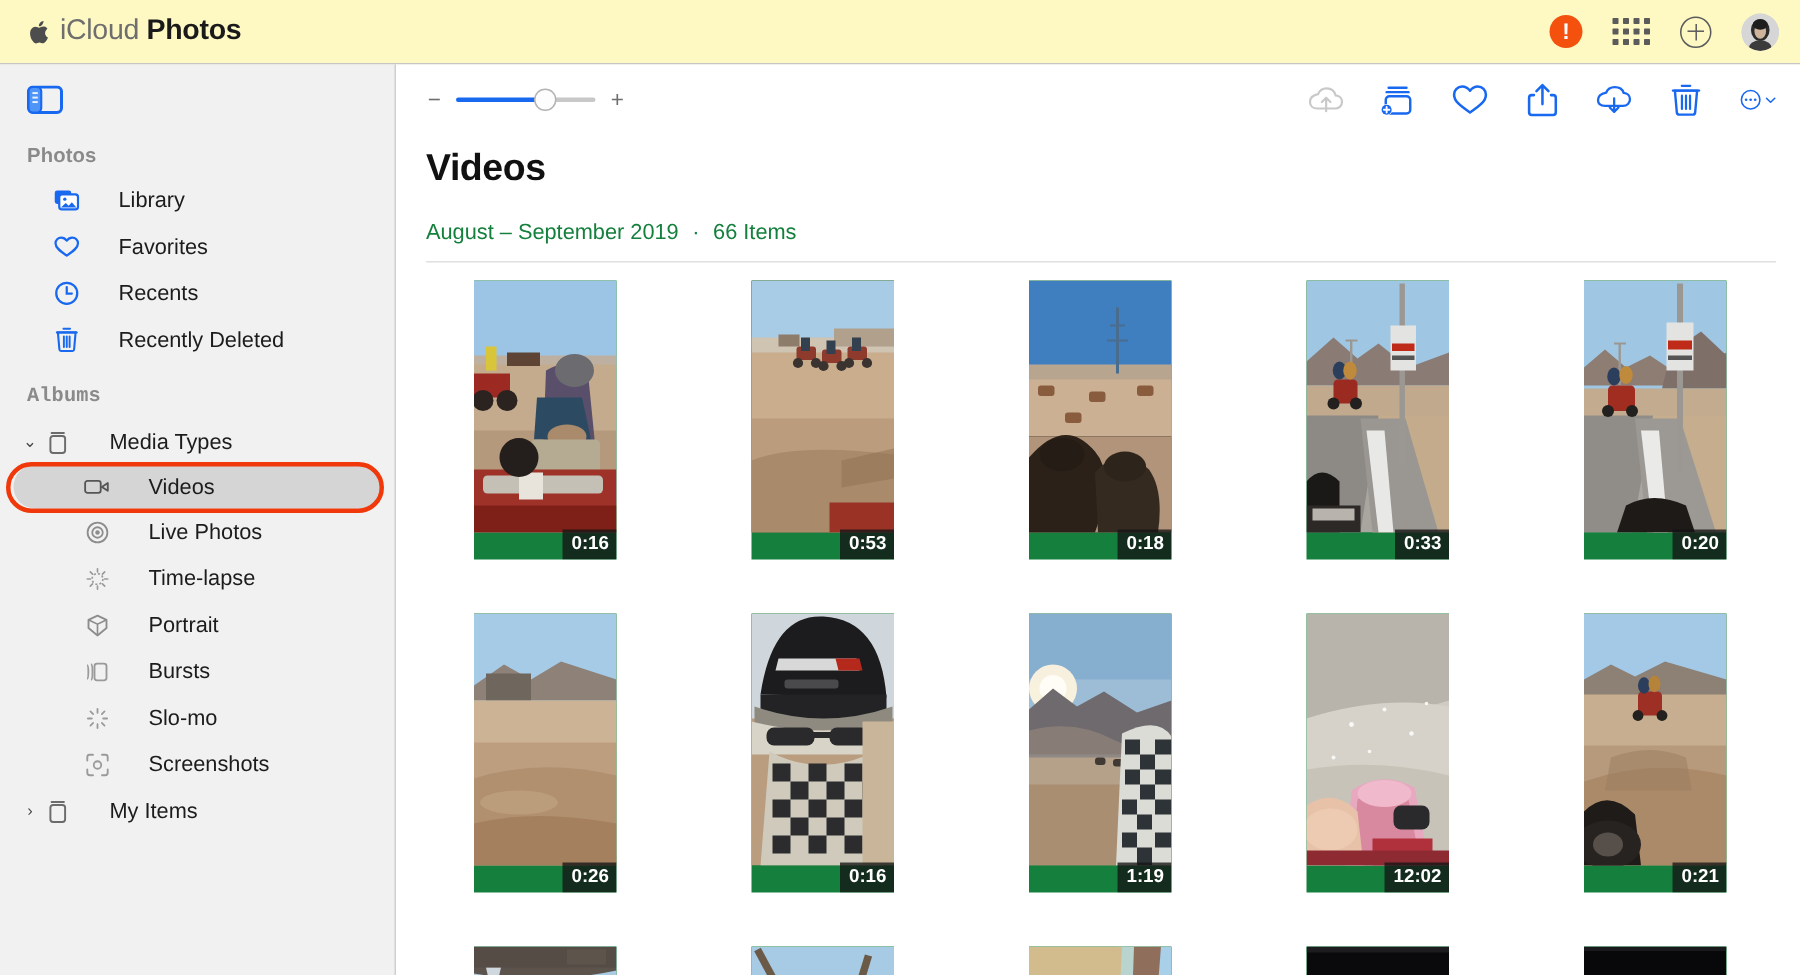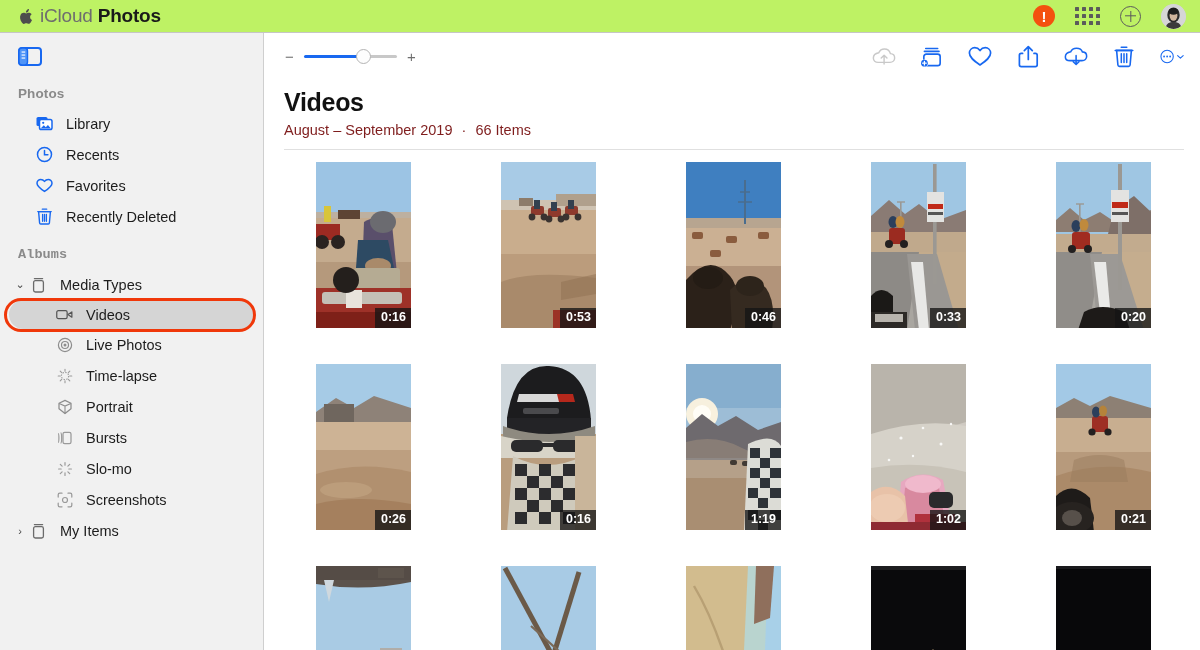--- a/index.html
+++ b/index.html
@@ -6,22 +6,22 @@
   html, body {
     width: 1200px; height: 650px;
     font-family: "Liberation Sans", sans-serif;
     background: #ffffff;
     overflow: hidden;
   }
   #app { width: 1200px; height: 650px; position: relative; display: flex; flex-direction: column; }
 
   
   .topbar {
-    height: 33px; min-height: 33px;
-    background: #bef264;
+    height: 43px; min-height: 33px;
+    background: #fef9c3;
     border-bottom: 1px solid #c6c6c6;
     display: flex; align-items: center;
     padding: 0 14px 0 18px;
     position: relative;
   }
   .brand { display: flex; align-items: center; gap: 7px; }
   .apple-logo { width: 15px; height: 17px; display: block; }
   .brand-text { font-size: 19px; letter-spacing: -0.2px; }
   .brand-icloud { color: #6e6e6e; font-weight: 400; }
   .brand-photos { color: #1a1a1a; font-weight: 600; margin-left: 5px; }
@@ -62,21 +62,21 @@
     position: relative;
     overflow: hidden;
   }
   .sidebar-toggle-row { height: 47px; display: flex; align-items: center; padding-left: 18px; }
   .sb-section-title {
     font-size: 13.5px; color: #8a8a8a; font-weight: 700;
     padding: 0 0 0 18px; margin-top: 6px; margin-bottom: 7px;
     letter-spacing: 0.1px;
   }
   .sb-item {
-    height: 31px; display: flex; align-items: center; gap: 13px;
+    height: 31px; display: flex; align-items: center; gap: 26px;
     padding-left: 36px; font-size: 14.5px; color: #1c1c1c;
     position: relative;
   }
   .sb-item .ico { width: 17px; height: 17px; display: flex; align-items: center; justify-content: center; flex: 0 0 17px; }
   .sb-item.indent-1 { padding-left: 30px; }
   .sb-item.indent-2 { padding-left: 56px; }
   .sb-item.selected-pill {
     margin: 0 9px 0 9px; padding-left: 47px;
     background: #d5d5d5; border-radius: 16px; height: 29px;
   }
@@ -104,27 +104,27 @@
   .zs-thumb {
     position: absolute; left: 52px; width: 15px; height: 15px;
     background: #fdfdfd; border: 1.1px solid #b4b4b4; border-radius: 50%;
   }
   .tb-icons { margin-left: auto; display: flex; align-items: center; gap: 24px; }
   .tb-icon { width: 24px; height: 24px; display: flex; align-items: center; justify-content: center; }
   .tb-more { display: flex; align-items: center; gap: 3px; }
 
   .album-header { padding: 8px 0 0 20px; }
   .album-title { font-size: 25px; font-weight: 700; color: #111; letter-spacing: -0.3px; }
-  .album-sub { font-size: 14.5px; color: #7f1d1d; margin-top: 5px; }
+  .album-sub { font-size: 14.5px; color: #15803d; margin-top: 20px; }
   .album-rule { height: 1px; background: #e0e0e0; margin: 11px 0 0 20px; margin-right: 16px; }
 
   .grid-area { flex: 1; overflow: hidden; padding: 12px 0 0 0; }
   .photo-row { display: flex; gap: 90px; padding-left: 52px; margin-bottom: 36px; }
   .thumb {
-    width: 95px; height: 166px; position: relative; overflow: hidden;
+    width: 95px; height: 186px; position: relative; overflow: hidden;
     flex: 0 0 95px; background: #15803d; padding-left: 11px;
   }
   .dur {
     position: absolute; right: 0; bottom: 0;
     background: rgba(20,20,20,0.78); color: #fff;
     font-size: 12.5px; font-weight: 700; line-height: 1;
     padding: 3.5px 5px 4.5px 6px;
   }
   .sc { position: absolute; inset: 0; }
 </style>
@@ -205,35 +205,35 @@
             <rect x="3.5" y="3.6" width="12.5" height="10" rx="1.8" fill="#fff" stroke="#1868f0" stroke-width="1.5"></rect>
             <circle cx="7.2" cy="6.8" r="1.1" fill="#1868f0"></circle>
             <path d="M4.6 12.4l3.2-3.1 2 1.9 2.1-2.3 3 3.5z" fill="#1868f0"></path>
           </svg>
         </span>
         <span>Library</span>
       </div>
 
       <div class="sb-item">
         <span class="ico">
+          <svg width="17" height="15" viewBox="0 0 17 15">
+            <path d="M8.5 13.4C4 10.4 1 8.2 1 5.2 1 3 2.7 1.4 4.8 1.4c1.4 0 2.8.8 3.7 2 .9-1.2 2.3-2 3.7-2C14.3 1.4 16 3 16 5.2c0 3-3 5.2-7.5 8.2z" fill="none" stroke="#1868f0" stroke-width="1.5" stroke-linejoin="round"></path>
+          </svg>
+        </span>
+        <span>Favorites</span>
+      </div>
+
+      <div class="sb-item">
+        <span class="ico">
           <svg width="17" height="17" viewBox="0 0 17 17">
             <circle cx="8.5" cy="8.5" r="7" fill="none" stroke="#1868f0" stroke-width="1.5"></circle>
             <path d="M8.5 4.4v4.3h3.4" fill="none" stroke="#1868f0" stroke-width="1.5" stroke-linecap="round"></path>
           </svg>
         </span>
         <span>Recents</span>
-      </div>
-
-      <div class="sb-item">
-        <span class="ico">
-          <svg width="17" height="15" viewBox="0 0 17 15">
-            <path d="M8.5 13.4C4 10.4 1 8.2 1 5.2 1 3 2.7 1.4 4.8 1.4c1.4 0 2.8.8 3.7 2 .9-1.2 2.3-2 3.7-2C14.3 1.4 16 3 16 5.2c0 3-3 5.2-7.5 8.2z" fill="none" stroke="#1868f0" stroke-width="1.5" stroke-linejoin="round"></path>
-          </svg>
-        </span>
-        <span>Favorites</span>
       </div>
 
 
 
       <div class="sb-item">
         <span class="ico">
           <svg width="15" height="17" viewBox="0 0 15 17">
             <path d="M1.6 3.6h11.8l-1 11.4c-.05.6-.5 1-1.1 1H3.7c-.6 0-1.05-.4-1.1-1z" fill="none" stroke="#1868f0" stroke-width="1.4"></path>
             <path d="M0.8 3.6h13.4M5.3 1.2h4.4M5.6 6.3v7M7.5 6.3v7M9.4 6.3v7" fill="none" stroke="#1868f0" stroke-width="1.3" stroke-linecap="round"></path>
           </svg>
@@ -504,21 +504,21 @@
                 <rect x="6" y="70" width="11" height="7" rx="2"></rect>
                 <rect x="40" y="74" width="11" height="7" rx="2"></rect>
                 <rect x="72" y="70" width="11" height="7" rx="2"></rect>
                 <rect x="24" y="88" width="11" height="7" rx="2"></rect>
               </g>
               <path d="M0 118q24-28 44-4 14 16 0 54H0z" fill="#2b2119"></path>
               <path d="M44 128q18-20 36-2 10 14 6 42H46z" fill="#352a20"></path>
               <ellipse cx="22" cy="116" rx="15" ry="11" fill="#241c15"></ellipse>
               <ellipse cx="64" cy="124" rx="14" ry="10" fill="#2d241b"></ellipse>
             </svg>
-            <span class="dur">0:46</span>
+            <span class="dur">0:18</span>
           </div>
 
           <div class="thumb">
             <svg class="sc" viewBox="0 0 95 168" preserveAspectRatio="none">
               <rect width="95" height="168" fill="#a9a6a0"></rect>
               <rect width="95" height="72" fill="#9fc6e3"></rect>
               <path d="M0 54l18-16 16 14 14-10 20 16 27-10v22H0z" fill="#8a7b74"></path>
               <rect y="70" width="95" height="24" fill="#c0a98c"></rect>
               <path d="M44 90h51v78H44z" fill="#c3ab8c"></path>
               <path d="M0 90h48l-12 78H0z" fill="#8d8a86"></path>
@@ -675,21 +675,21 @@
               </g>
               <path d="M30 118q20-14 42-2l10 52H26z" fill="#e7a8c0"></path>
               <path d="M34 124q16-10 34 0l8 44H30z" fill="#d8899f"></path>
               <ellipse cx="52" cy="120" rx="18" ry="9" fill="#f0b9cc"></ellipse>
               <path d="M0 128q18-12 34 4l4 36H0z" fill="#e8c2a8"></path>
               <ellipse cx="16" cy="144" rx="18" ry="14" fill="#edcbb2"></ellipse>
               <rect x="58" y="128" width="24" height="16" rx="5" fill="#2a2a2c"></rect>
               <rect x="44" y="150" width="40" height="18" fill="#b0313c"></rect>
               <path d="M0 158h95v10H0z" fill="#8e2a32"></path>
             </svg>
-            <span class="dur">1:02</span>
+            <span class="dur">12:02</span>
           </div>
 
           <div class="thumb">
             <svg class="sc" viewBox="0 0 95 168" preserveAspectRatio="none">
               <rect width="95" height="168" fill="#c0a387"></rect>
               <rect width="95" height="56" fill="#a3c9e6"></rect>
               <path d="M0 44l18-10 16 8 20-10 41 12v14H0z" fill="#8d8074"></path>
               <rect y="54" width="95" height="40" fill="#c8ae90"></rect>
               <rect y="88" width="95" height="80" fill="#b79a7c"></rect>
               <path d="M0 112q46-16 95-4v60H0z" fill="#ab8a69"></path>

